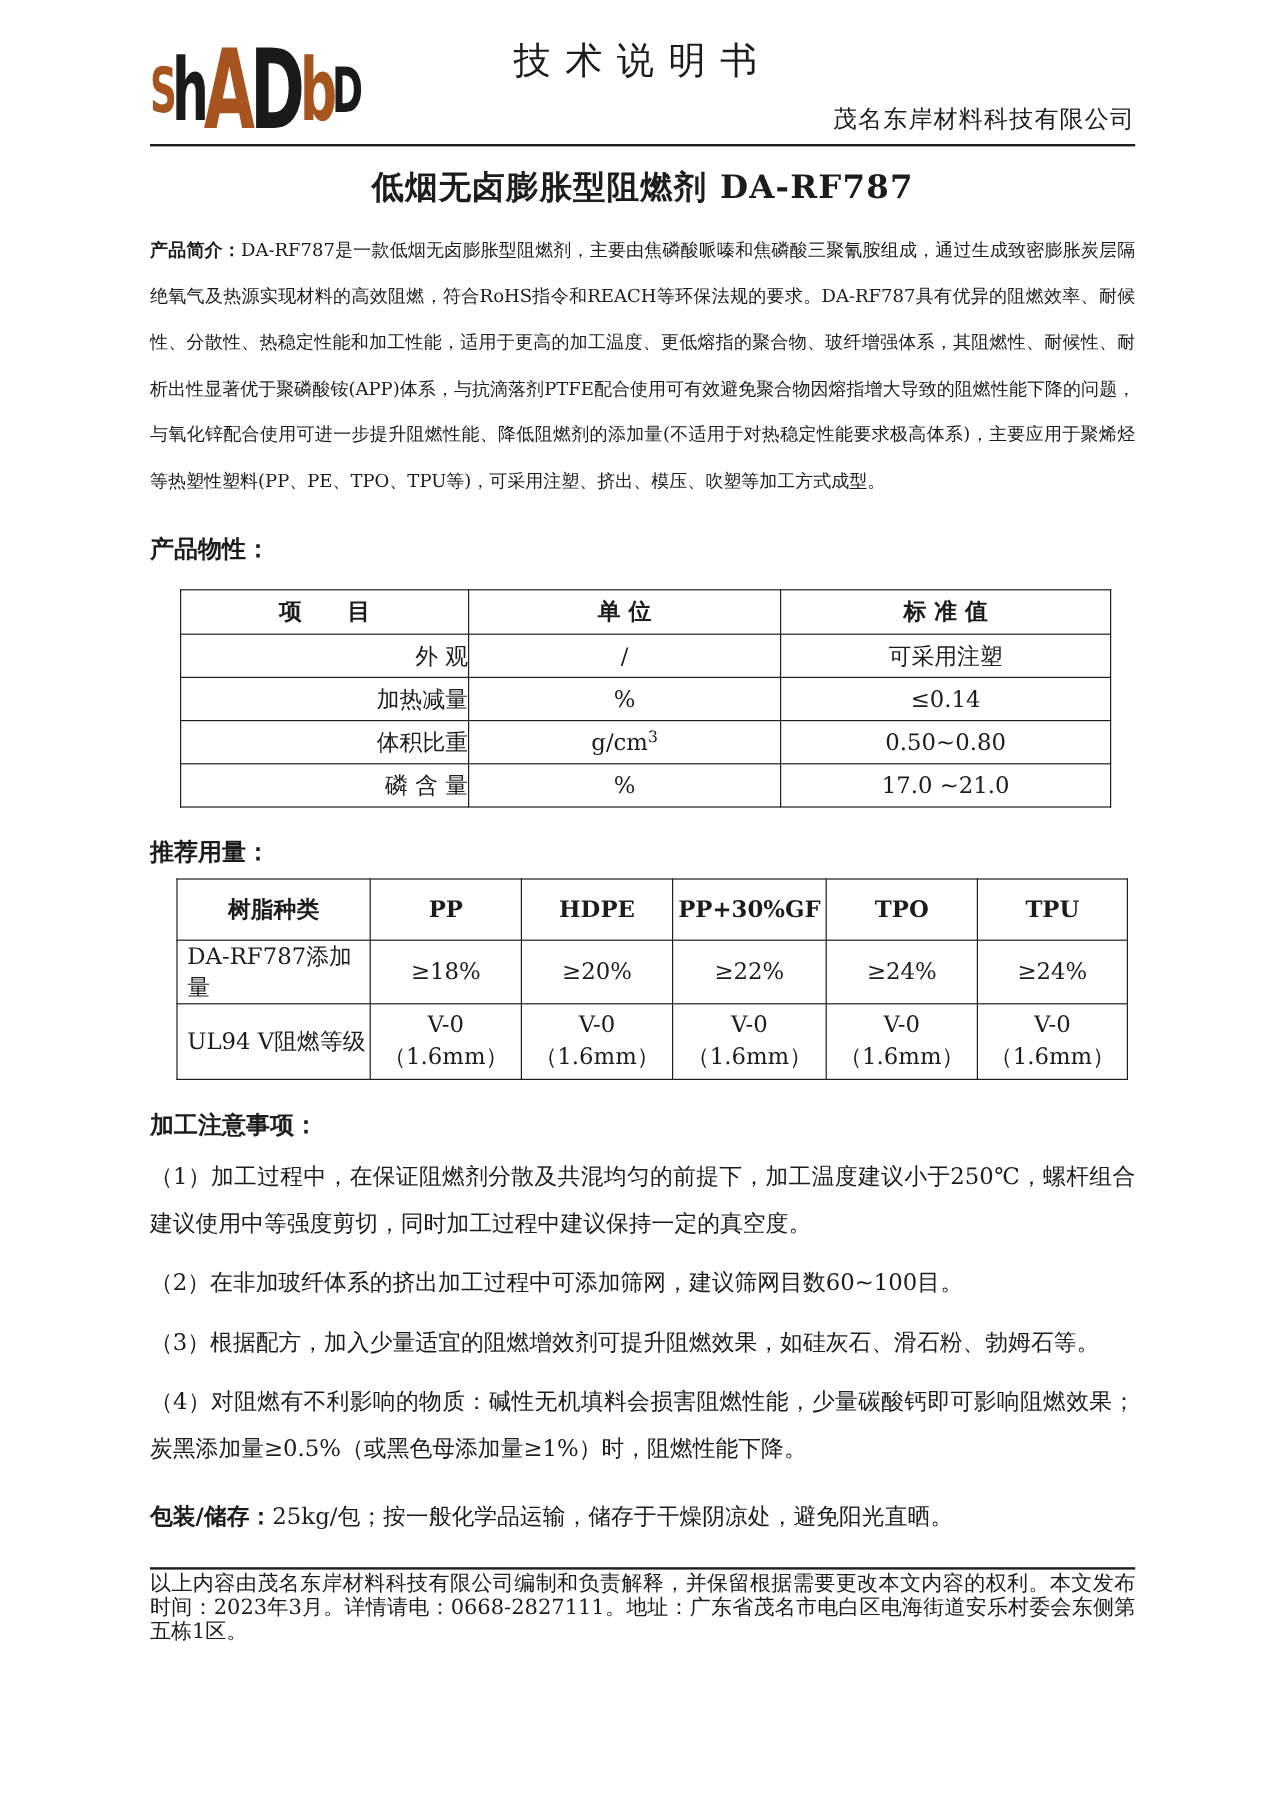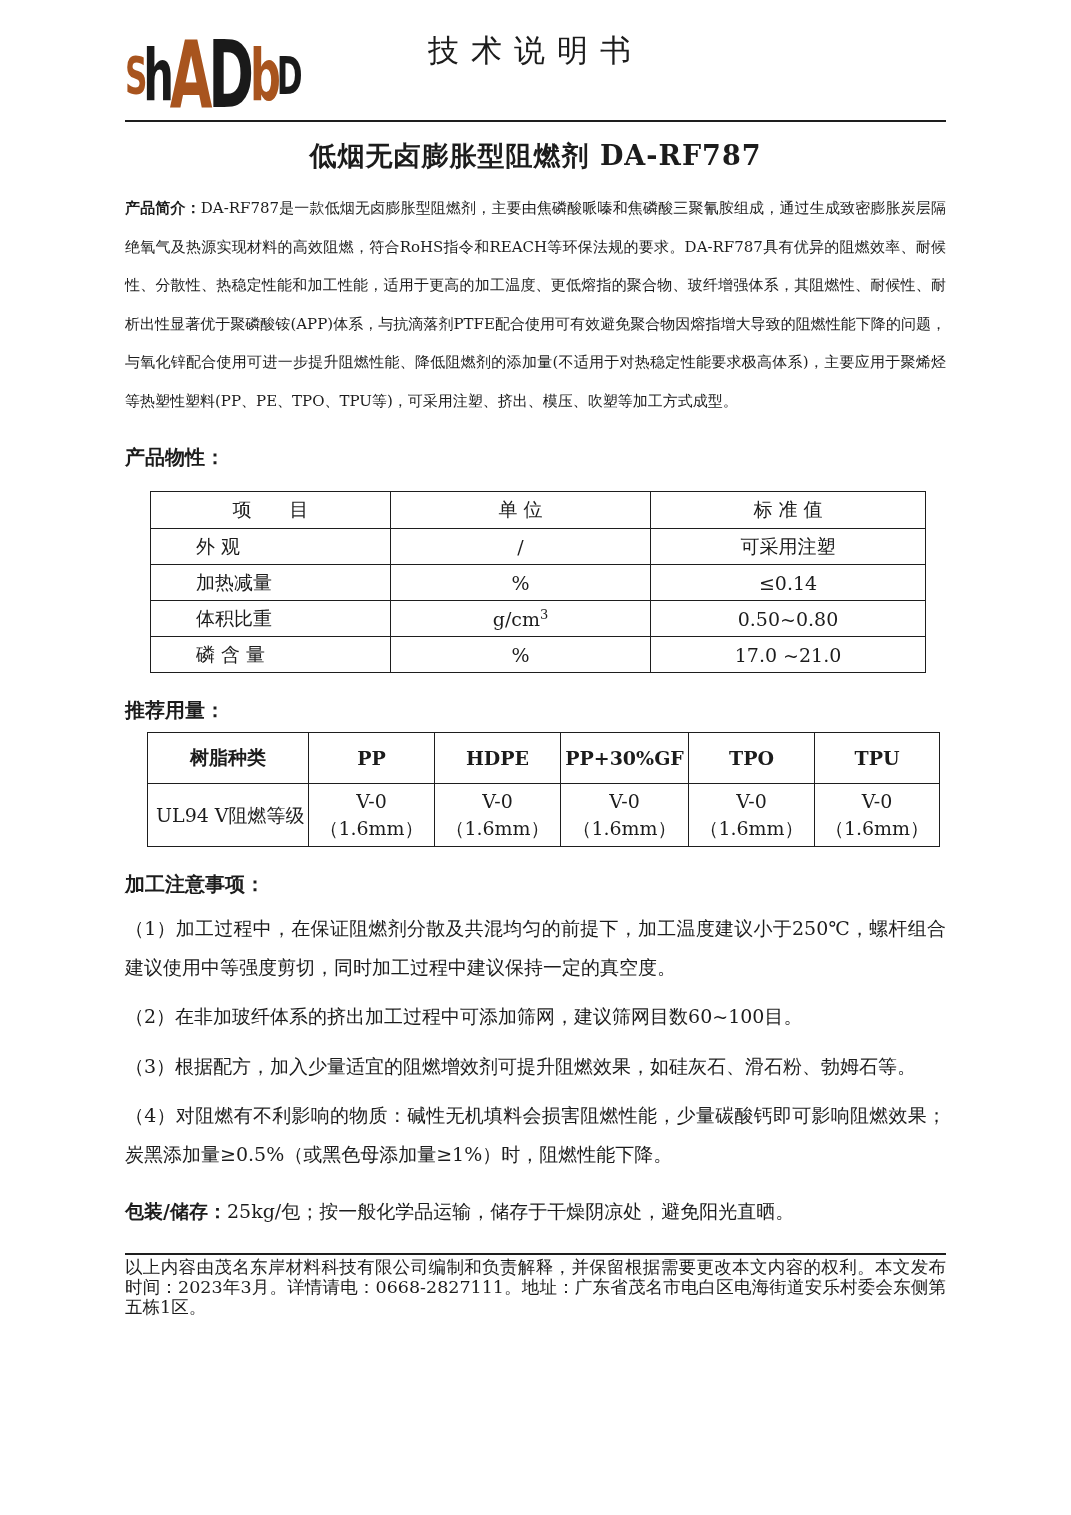--- a/index.html
+++ b/index.html
@@ -53,23 +53,23 @@
   }
   .section-label{
     font-family:"DejaVu Sans","Liberation Sans",sans-serif;
     font-weight:bold;font-size:20px;margin:24px 0 0 0;
   }
 
   
   table{border-collapse:collapse;table-layout:fixed;}
   th,td{border:1px solid #1e1e1e;font-size:19px;text-align:center;vertical-align:middle;padding:0;}
   .t1{width:775px;margin:20px 0 0 25px;}
-  .t1 th{font-weight:normal;height:36px;}
+  .t1 th{font-weight:bold;height:36px;}
   .t1 td{height:35px;}
-  .t1 .item-cell{text-align:left;padding-left:45px;margin-left:48px;}
+  .t1 .item-cell{text-align:right;padding-left:45px;margin-left:48px;}
   .t1 sup{font-size:13px;}
 
   .t2{width:792px;margin:8px 0 0 22px;}
   .t2 th{font-weight:bold;height:50px;}
   .t2 td{height:50px;}
   .t2 .row-label{text-align:left;padding-left:8px;}
   .t2 .ul94-row td{height:62px;line-height:27px;}
 
   
   .note{font-size:19px;line-height:38.5px;text-align:justify;margin:11px 0 0 0;}
@@ -89,20 +89,21 @@
   <div class="header">
     <div class="logo" aria-hidden="true">
       <span class="lg-c1 lg-s1">S</span>
       <span class="lg-c2 lg-s2">h</span>
       <span class="lg-c1 lg-s3">A</span>
       <span class="lg-c2 lg-s3">D</span>
       <span class="lg-c1 lg-s2">b</span>
       <span class="lg-c2 lg-s1">D</span>
     </div>
     <div class="doc-type">技术说明书</div>
+    <div class="company">茂名东岸材料科技有限公司</div>
   </div>
 
   <h1 class="doc-title">低烟无卤膨胀型阻燃剂 DA-RF787</h1>
 
   <p class="intro"><span class="b-label">产品简介：</span><span>DA-RF787是一款低烟无卤膨胀型阻燃剂，主要由焦磷酸哌嗪和焦磷酸三聚氰胺组成，通过生成致密膨胀炭层隔绝氧气及热源实现材料的高效阻燃，符合RoHS指令和REACH等环保法规的要求。DA-RF787具有优异的阻燃效率、耐候性、分散性、热稳定性能和加工性能，适用于更高的加工温度、更低熔指的聚合物、玻纤增强体系，其阻燃性、耐候性、耐析出性显著优于聚磷酸铵(APP)体系，与抗滴落剂PTFE配合使用可有效避免聚合物因熔指增大导致的阻燃性能下降的问题，与氧化锌配合使用可进一步提升阻燃性能、降低阻燃剂的添加量(不适用于对热稳定性能要求极高体系)，主要应用于聚烯烃等热塑性塑料(PP、PE、TPO、TPU等)，可采用注塑、挤出、模压、吹塑等加工方式成型。</span></p>
 
   <div class="section-label">产品物性：</div>
 
   <table class="t1">
     <colgroup>
@@ -152,20 +153,28 @@
       </colgroup>
     <tbody>
         <tr>
       <th>树脂种类</th>
       <th>PP</th>
       <th>HDPE</th>
       <th>PP+30%GF</th>
       <th>TPO</th>
       <th>TPU</th>
     </tr>
+    <tr>
+      <td class="row-label">DA-RF787添加量</td>
+      <td>≥18%</td>
+      <td>≥20%</td>
+      <td>≥22%</td>
+      <td>≥24%</td>
+      <td>≥24%</td>
+    </tr>
     <tr class="ul94-row">
       <td class="row-label">UL94 V阻燃等级</td>
       <td>
             <div>V-0</div>
             <div>（1.6mm）</div>
           </td>
       <td>
             <div>V-0</div>
             <div>（1.6mm）</div>
           </td>

